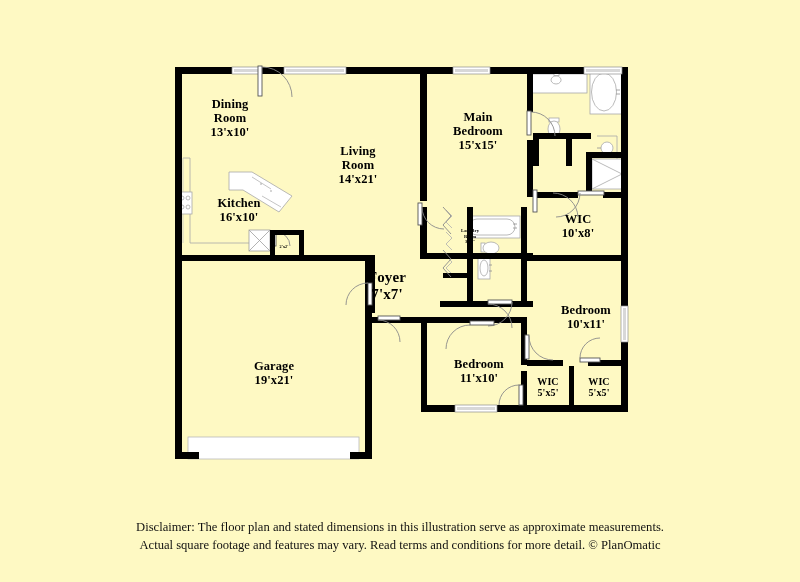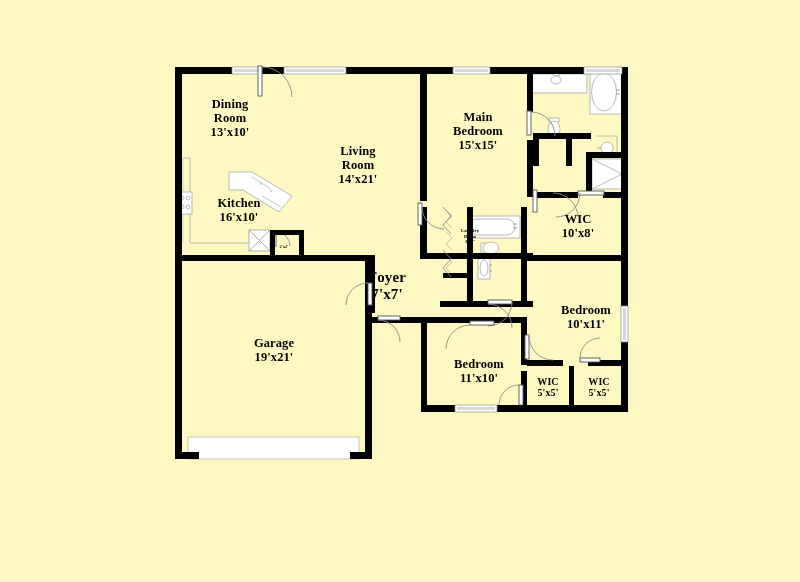--- a/index.html
+++ b/index.html
@@ -337,31 +337,35 @@
   <div class="room-label lbl-lg" style="left:548px; top:212px; width:60px;">WIC
 10'x8'</div>
 
   <div class="room-label lbl-xs" style="left:451px; top:228px; width:38px;">Laundry
 Room
 3'x7'</div>
 
   <div class="room-label lbl-md" style="left:363px; top:269px; width:48px;">Foyer
 7'x7'</div>
 
-  <div class="room-label lbl-lg" style="left:236px; top:336px; width:76px;">Garage
+  <div class="room-label lbl-lg" style="left:236px; top:359px; width:76px;">Garage
 19'x21'</div>
 
   <div class="room-label lbl-lg" style="left:551px; top:303px; width:70px;">Bedroom
 10'x11'</div>
 
   <div class="room-label lbl-lg" style="left:443px; top:357px; width:72px;">Bedroom
 11'x10'</div>
 
   <div class="room-label lbl-sm" style="left:531px; top:376px; width:34px;">WIC
 5'x5'</div>
 
   <div class="room-label lbl-sm" style="left:582px; top:376px; width:34px;">WIC
 5'x5'</div>
 
   <div class="room-label lbl-xxs" style="left:274px; top:244px; width:20px;">2'x2'</div>
 
+  <div id="disclaimer">
+    <span class="dl-line">Disclaimer: The floor plan and stated dimensions in this illustration serve as approximate measurements.</span>
+    <span class="dl-line">Actual square footage and features may vary. Read terms and conditions for more detail. © PlanOmatic</span>
+  </div>
 
 </div>
 
 </body></html>

